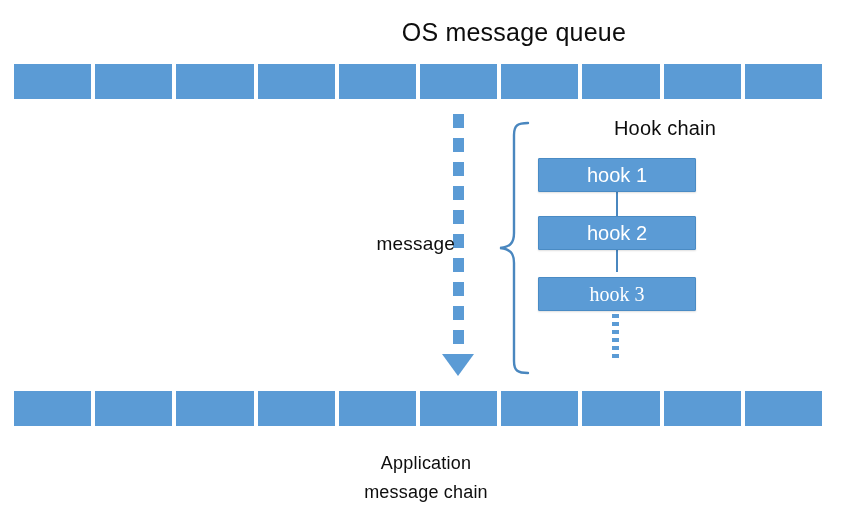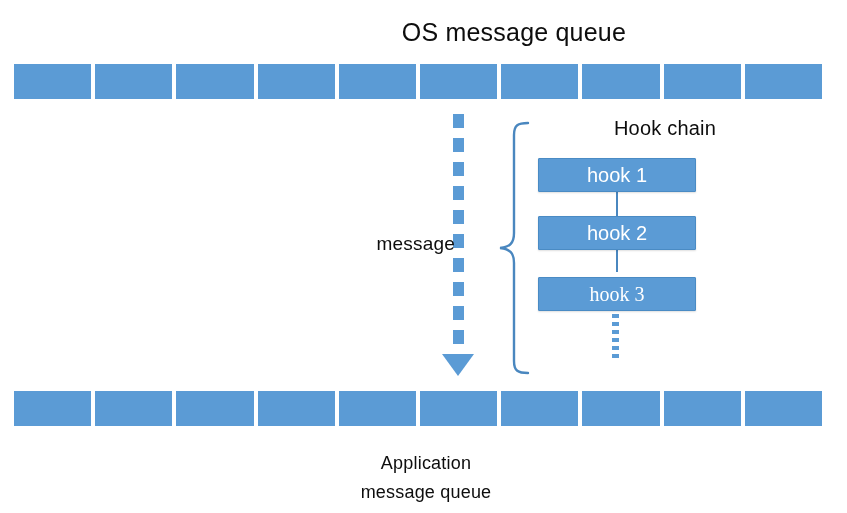--- a/index.html
+++ b/index.html
@@ -193,16 +193,16 @@
       <div class="queue-cell"></div>
       <div class="queue-cell"></div>
       <div class="queue-cell"></div>
       <div class="queue-cell"></div>
       <div class="queue-cell"></div>
       <div class="queue-cell"></div>
     </div>
 
   <div class="label label-bottom" style="left:276px; top:449px; width:300px;">
     <div>Application</div>
-    <div>message queue</div>
+    <div>message chain</div>
   </div>
 
 </div>
 
 </body></html>

